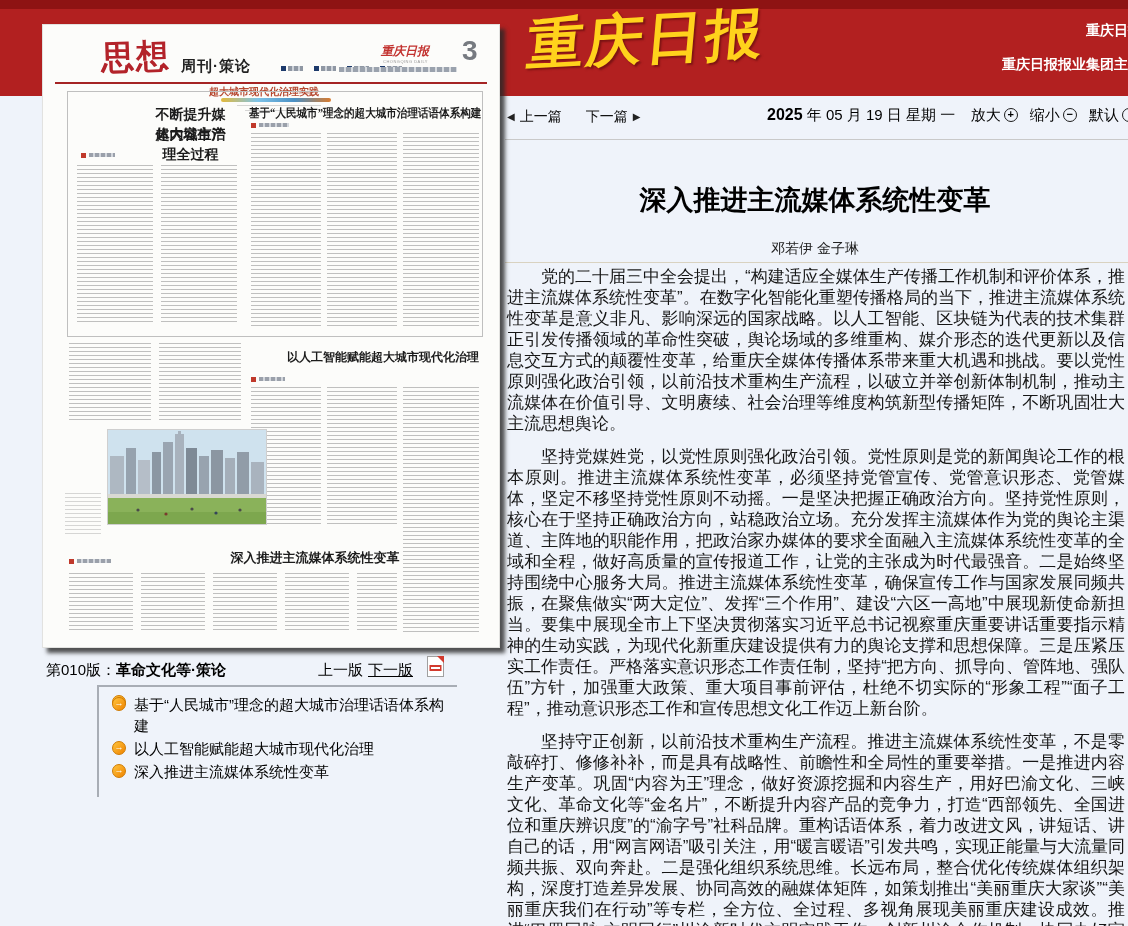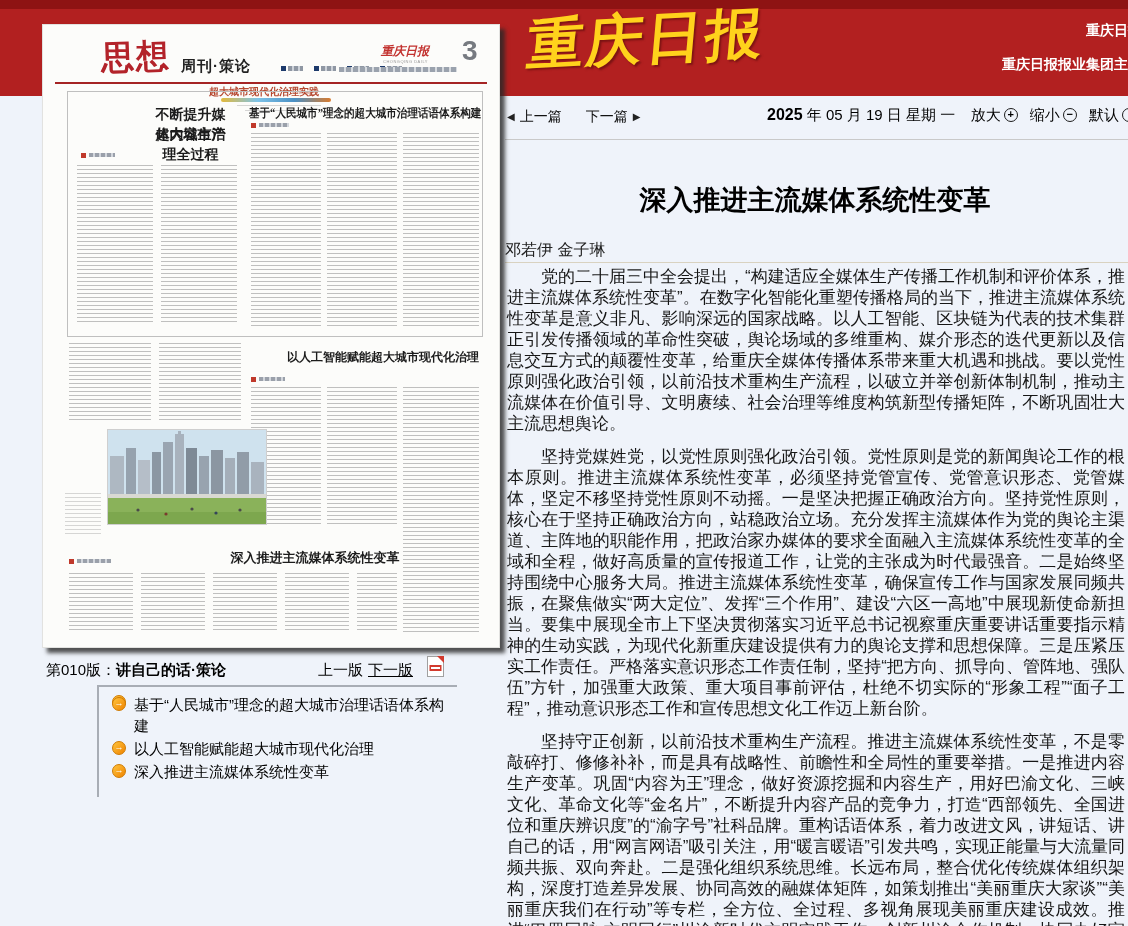--- a/index.html
+++ b/index.html
@@ -27,22 +27,22 @@
   .nav-controls .ctrl{margin-left:8px;cursor:pointer;}
   .circ{display:inline-block;width:12px;height:12px;border:1.5px solid #1d1d1d;border-radius:50%;
         vertical-align:-2px;position:relative;margin-left:3px;}
   .circ i{font-style:normal;position:absolute;left:50%;top:50%;transform:translate(-50%,-56%);
           font-size:11px;font-weight:bold;line-height:1;}
   .hsep{position:absolute;left:505px;top:139px;width:623px;height:1px;background:#c9c9c9;}
 
   
   .art-title{position:absolute;left:505px;top:182px;width:620px;text-align:center;
              font-size:27px;font-weight:bold;color:#000;}
-  .art-authors{position:absolute;left:505px;top:240px;width:620px;
-               font-size:16px;color:#222;}
+  .art-authors{position:absolute;left:505px;top:240px;width:620px;text-align:center;
+               font-size:14px;color:#222;}
   .art-rule{position:absolute;left:505px;top:262px;width:623px;height:1px;background:#d9d2c0;}
   .art-body{position:absolute;left:507px;top:266px;width:618px;font-size:17px;line-height:21px;
             color:#161616;text-align:justify;}
   .art-body p{margin:0 0 12px;text-indent:2em;}
 
   
   .papercard{position:absolute;left:42px;top:24px;width:456px;height:622px;background:#fcfcfa;
              border:1px solid #e2e2e0;box-shadow:5px 5px 4px rgba(40,40,40,.8);cursor:pointer;}
   .papercard *{position:absolute;}
   .np-title{left:58px;top:10px;font-family:"Liberation Serif",serif;font-size:33px;font-weight:bold;
@@ -208,21 +208,21 @@
       <rect x="0" y="82" width="158" height="12" fill="#7da74e"></rect>
       <circle cx="30" cy="80" r="1.6" fill="#4a4a4a"></circle>
         <circle cx="58" cy="84" r="1.6" fill="#7a3b2e"></circle>
       <circle cx="84" cy="79" r="1.6" fill="#4a4a4a"></circle>
         <circle cx="108" cy="83" r="1.6" fill="#34455a"></circle>
       <circle cx="132" cy="80" r="1.6" fill="#4a4a4a"></circle>
     </svg>
   </div>
 
   <div class="pp-label">
-    <span>第010版：</span><b>讲自己的话·策论</b>
+    <span>第010版：</span><b>革命文化等·策论</b>
   </div>
   <a class="pp-prev">上一版</a>
   <a class="pp-next">下一版</a>
   <svg class="pdfbtn" viewBox="0 0 17 21">
     <rect x="0.5" y="0.5" width="16" height="20" fill="#ffffff" stroke="#a0a0a0"></rect>
     <path d="M10 0 L17 0 L17 7 Z" fill="#d23a2e"></path>
     <rect x="2.5" y="9" width="12" height="6" fill="#d23a2e"></rect>
     <rect x="4" y="11" width="9" height="2" fill="#ffffff"></rect>
   </svg>
   <div class="pp-hline"></div>

